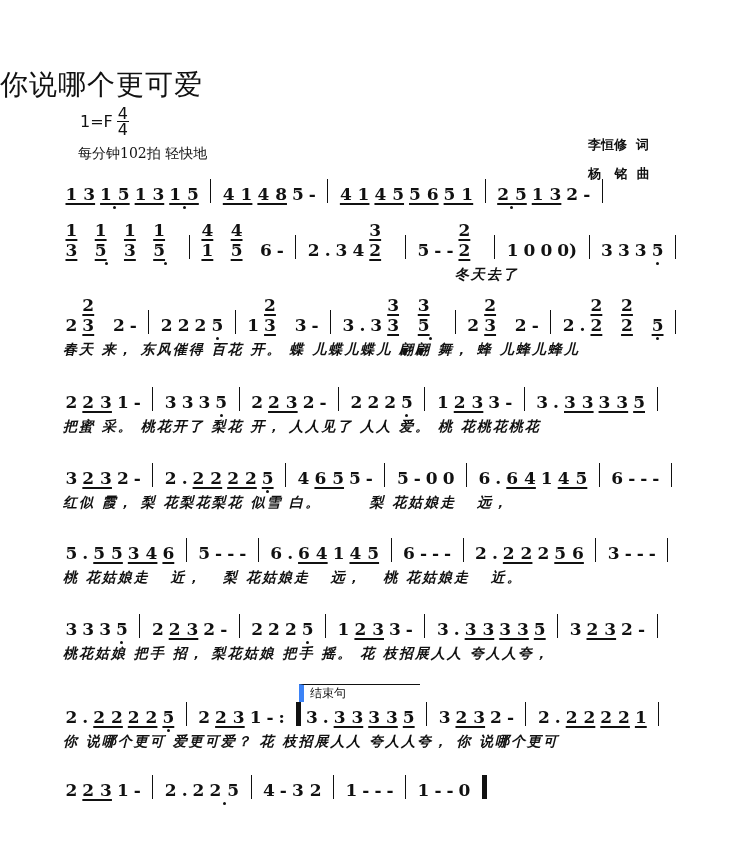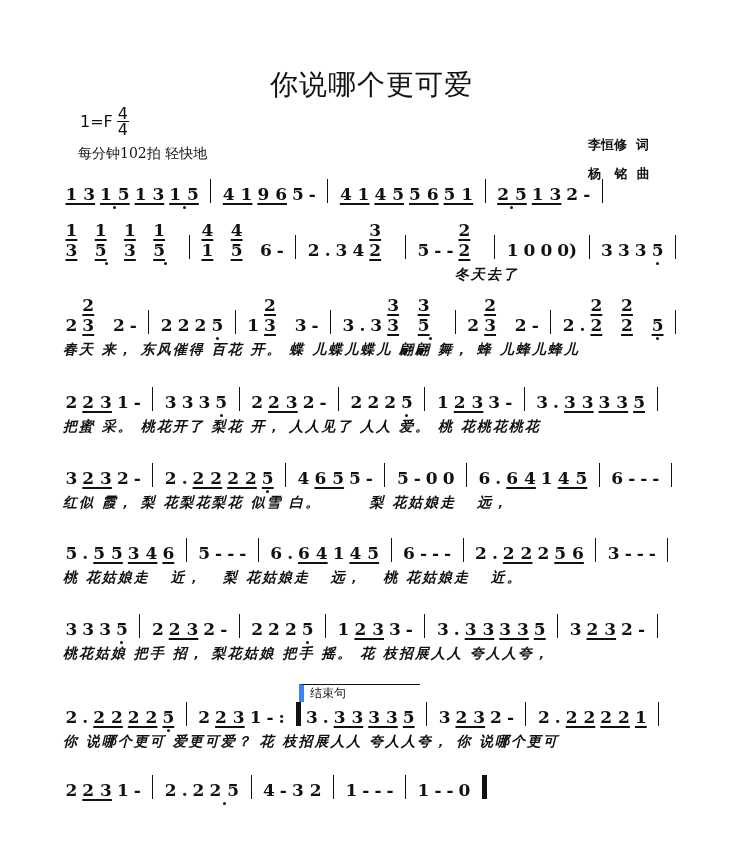--- a/index.html
+++ b/index.html
@@ -1,18 +1,18 @@
 <!DOCTYPE html>
 <html><head>
 <meta charset="utf-8">
 <style>
   html, body { margin: 0; padding: 0; background: #ffffff; }
   body { width: 743px; height: 843px; position: relative; overflow: hidden;
          font-family: "DejaVu Serif", serif; color: #111; }
-  .title { position: absolute; left: 0; width: 743px; top: 66px; text-align: center;
+  .title { position: absolute; left: 0; width: 743px; top: 66px; 
            font-family: "DejaVu Sans", sans-serif; font-size: 28px; letter-spacing: 1px; }
   .key { position: absolute; left: 80px; top: 106px; font-family: "DejaVu Sans", sans-serif;
          font-size: 16px; display: flex; align-items: center; gap: 4px; }
   .frac { display: inline-flex; flex-direction: column; align-items: center; line-height: 15px; font-size: 16px; }
   .frac span:first-child { border-bottom: 1px solid #111; padding: 0 1px; }
   .tempo { position: absolute; left: 78px; top: 145px; font-size: 14px; font-weight: normal; }
   .credits { position: absolute; left: 588px; top: 124px; font-size: 13px; font-weight: bold; line-height: 17px; }
   .credits div { white-space: pre; margin-top: 12px; }
   .system { position: absolute; left: 63px; width: 622px; }
   .notes { position: relative; height: 26px; display: flex; align-items: flex-end; }
@@ -51,21 +51,21 @@
 
 <div id="score">
     <div class="system" style="top: 178px;">
       <div class="notes">
         <span class="n u">1 3</span>
         <span class="n u dot">1 5</span>
         <span class="n u">1 3</span>
         <span class="n u dot">1 5</span>
         <span class="bar"></span>
         <span class="n u">4 1</span>
-        <span class="n u">9 6</span>
+        <span class="n u">4 8</span>
         <span class="n">5</span>
         <span class="n">-</span>
         <span class="bar"></span>
         <span class="n u">4 1</span>
         <span class="n u">4 5</span>
         <span class="n u">5 6</span>
         <span class="n u">5 1</span>
         <span class="bar"></span>
         <span class="n u dot">2 5</span>
         <span class="n u">1 3</span>

